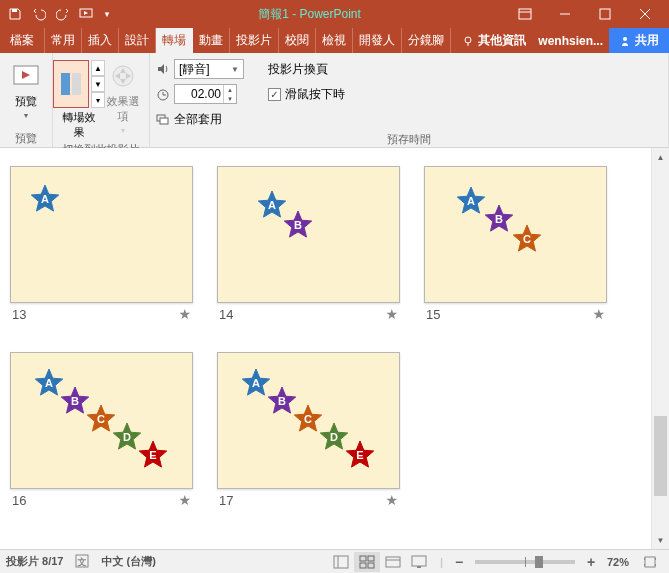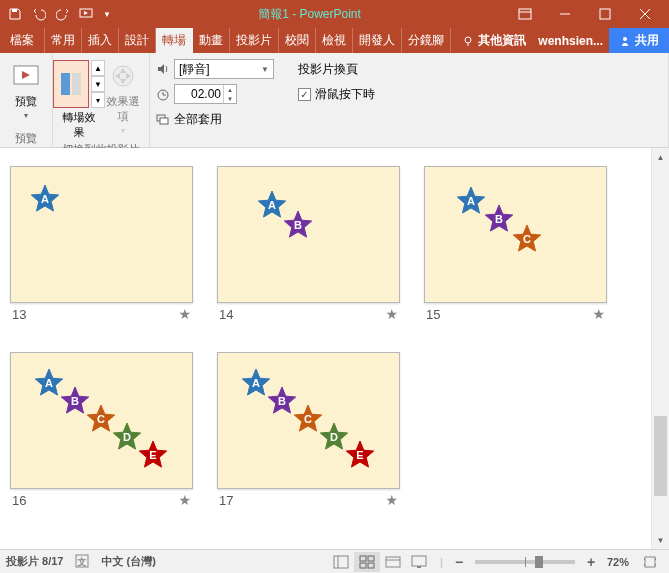--- a/index.html
+++ b/index.html
@@ -216,21 +216,21 @@
   </div>
 
   <div class="group" style="flex:1">
     <div class="group-body" style="gap:24px">
       <div class="controls-col">
         <div class="ctrl-row">
           <svg viewBox="0 0 14 14">
               <path d="M2 5h3l3-3v10l-3-3H2z" fill="#666"></path>
               <path d="M10 4c1 1 1 5 0 6" fill="none" stroke="#666"></path>
             </svg>
-          <div class="dropdown" style="width:100px">
+          <div class="dropdown" style="width:70px">
             <span>[靜音]</span>
             <span class="arrow">▼</span>
           </div>
         </div>
         <div class="ctrl-row">
           <svg viewBox="0 0 14 14">
               <circle cx="7" cy="8" r="5" fill="none" stroke="#666"></circle>
               <line x1="7" y1="8" x2="7" y2="5" stroke="#666"></line>
               <line x1="7" y1="8" x2="10" y2="8" stroke="#666"></line>
             </svg>
@@ -251,20 +251,21 @@
         </div>
       </div>
       <div class="controls-col">
         <div class="ctrl-row">投影片換頁</div>
         <div class="ctrl-row">
           <span class="checkbox">✓</span>
           <span>滑鼠按下時</span>
         </div>
       </div>
     </div>
+    <div class="group-label">預存時間</div>
   </div>
 </div>
 
 <div class="sorter" id="sorter">
     <div class="slide-wrap">
       <div class="slide-thumb">
         <div class="st" style="left: 18px; top: 16px;"><svg viewBox="0 0 32 32">
             <path d="M16 2l3.8 9.2 9.9.8-7.5 6.5 2.3 9.6L16 23l-8.5 5.1 2.3-9.6L2.3 12l9.9-.8z" fill="#2e75b6" stroke="#2e75b6"></path>
             <text x="16" y="20">A</text>
           </svg></div>

